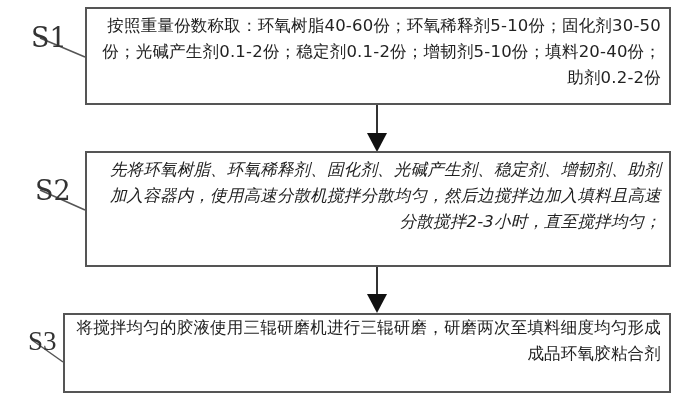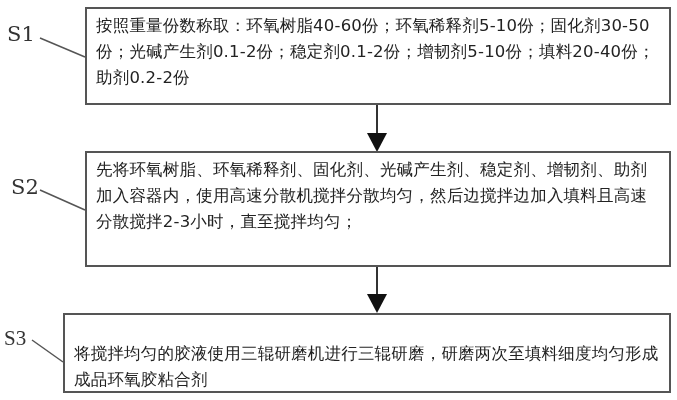--- a/index.html
+++ b/index.html
@@ -1,20 +1,20 @@
 <!DOCTYPE html>
 <html><head>
 <meta charset="utf-8">
 <style>
   html, body { margin:0; padding:0; background:#ffffff; }
   body { width:677px; height:400px; position:relative; overflow:hidden;
          font-family:"DejaVu Sans", sans-serif; color:#222; }
   .box { position:absolute; border:2px solid #555; background:#fff; box-sizing:border-box;
-         padding:4px 8px 4px 9px; font-size:16.5px; line-height:26px; letter-spacing:0.2px; }
-  .label { position:absolute; font-family:"DejaVu Serif", serif; font-size:21px; color:#333; }
+         padding:4px 8px 4px 9px; font-size:16.5px; line-height:26px; letter-spacing:0.2px;text-align:right; }
+  .label { position:absolute; font-family:"DejaVu Serif", serif; font-size:27px; color:#333;margin-left:24px; }
   svg.lines { position:absolute; left:0; top:0; }
 </style>
 </head>
 <body>
 
 <svg class="lines" width="677" height="400">
 
   <line x1="40" y1="38" x2="85" y2="57" stroke="#555" stroke-width="1.5"></line>
   <line x1="40" y1="190" x2="85" y2="210" stroke="#555" stroke-width="1.5"></line>
   <line x1="32" y1="340" x2="63" y2="362" stroke="#555" stroke-width="1.5"></line>
@@ -25,20 +25,20 @@
   <line x1="377" y1="266" x2="377" y2="296" stroke="#333" stroke-width="2"></line>
   <polygon points="367,294 387,294 377,313" fill="#111"></polygon>
 </svg>
 
 <div class="label" style="left:7px;top:22px;">S1</div>
 <div class="box" style="left:85px;top:7px;width:586px;height:98px;">
   <span>按照重量份数称取：环氧树脂40-60份；环氧稀释剂5-10份；固化剂30-50份；光碱产生剂0.1-2份；稳定剂0.1-2份；增韧剂5-10份；填料20-40份；助剂0.2-2份</span>
 </div>
 
 <div class="label" style="left:11px;top:175px;">S2</div>
-<div class="box" style="left:85px;top:151px;width:586px;height:116px;">
+<div class="box" style="left:85px;top:151px;width:586px;height:116px;font-style:italic;">
   <span>先将环氧树脂、环氧稀释剂、固化剂、光碱产生剂、稳定剂、增韧剂、助剂加入容器内，使用高速分散机搅拌分散均匀，然后边搅拌边加入填料且高速分散搅拌2-3小时，直至搅拌均匀；</span>
 </div>
 
 <div class="label" style="left:4px;top:326px;font-family:Liberation Serif, serif;">S3</div>
-<div class="box" style="left:63px;top:313px;width:608px;height:80px;padding-top:26px;">
+<div class="box" style="left:63px;top:313px;width:608px;height:80px;padding-top:0;">
   <span>将搅拌均匀的胶液使用三辊研磨机进行三辊研磨，研磨两次至填料细度均匀形成成品环氧胶粘合剂</span>
 </div>
 
 </body></html>

